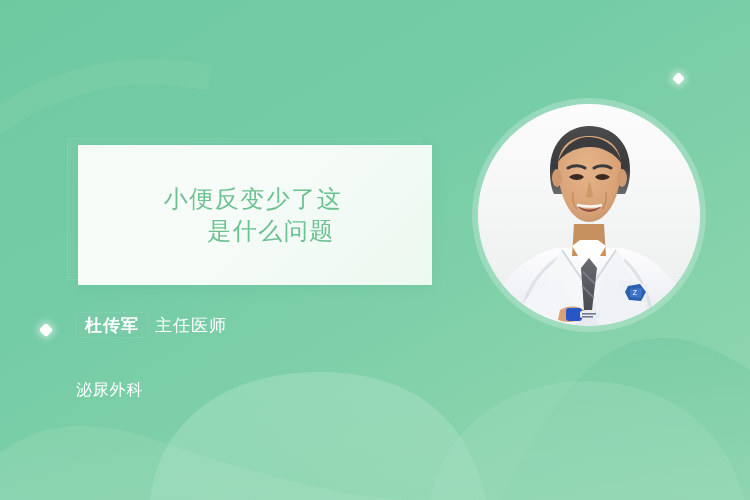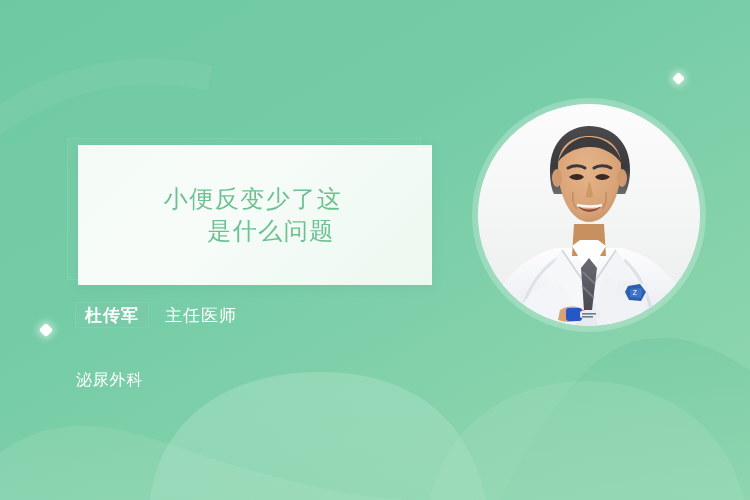--- a/index.html
+++ b/index.html
@@ -90,21 +90,21 @@
     font-weight: 400;
     text-align: center;
   }
   #title-line-1 { align-self: stretch; text-align: center; padding-right: 4px; }
   #title-line-2 { align-self: stretch; text-align: center; padding-left: 32px; }
 
   
   #doctor-meta {
     position: absolute;
     left: 76px;
-    top: 300px;
+    top: 310px;
     width: 400px;
   }
   #doctor-identity-row {
     display: flex;
     align-items: center;
     height: 30px;
   }
   #doctor-name-chip {
     position: relative;
     display: inline-flex;
@@ -118,21 +118,21 @@
     color: #ffffff;
     font-size: 17px;
     font-weight: bold;
     letter-spacing: 1px;
     white-space: nowrap;
   }
   #doctor-rank {
     color: #ffffff;
     font-size: 17px;
     letter-spacing: 1px;
-    margin-left: 17px;
+    margin-left: 7px;
     white-space: nowrap;
   }
   #doctor-hospital {
     color: #ffffff;
     font-size: 16px;
     letter-spacing: 0.6px;
     margin-top: 28px;
     white-space: nowrap;
   }
   #doctor-department {

